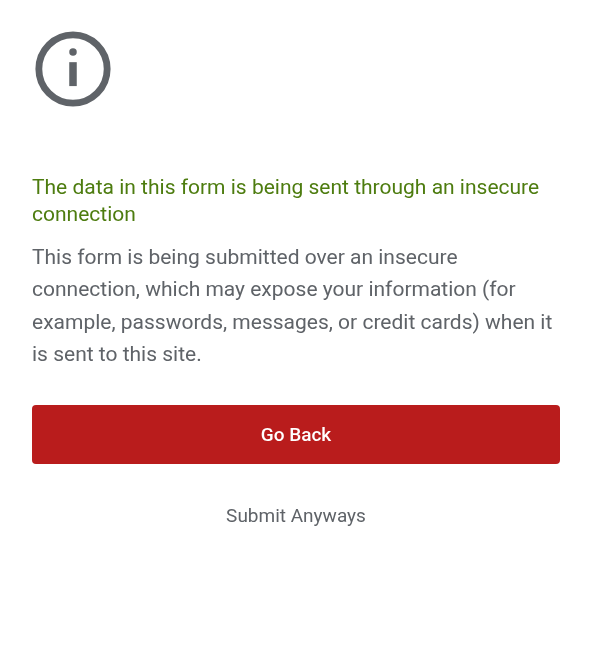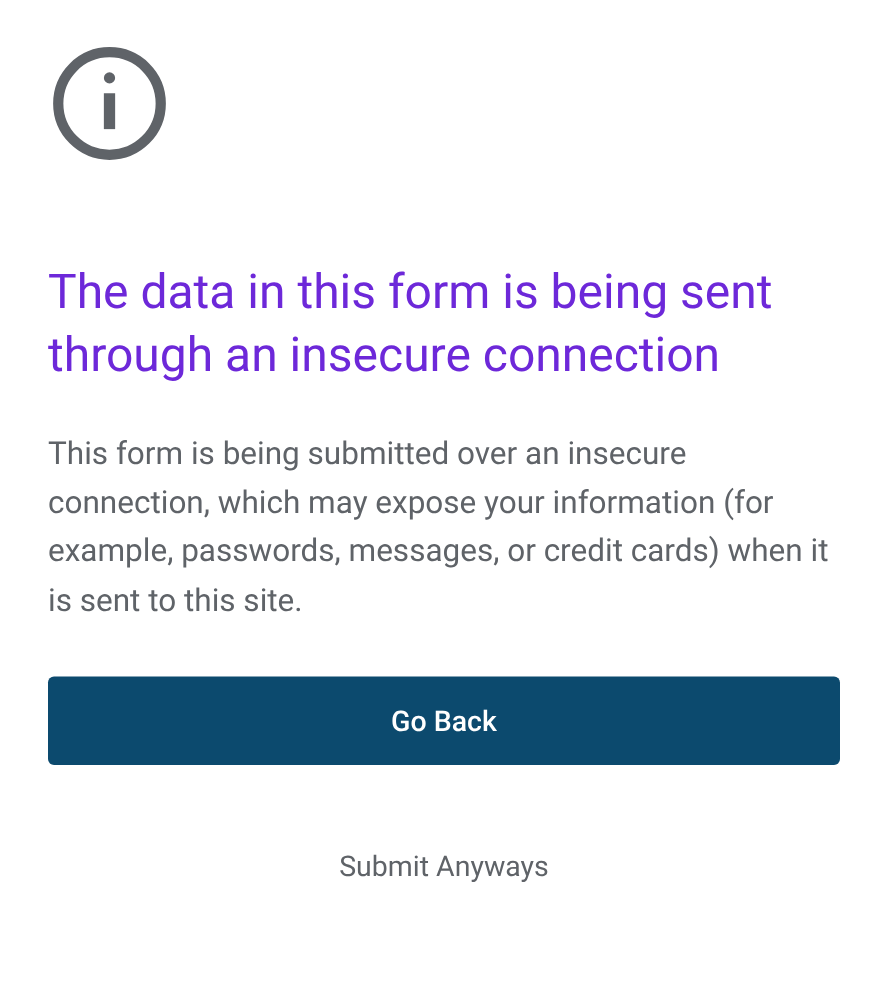--- a/index.html
+++ b/index.html
@@ -15,47 +15,47 @@
       padding: 28px 32px;
     }
     .icon-container {
       margin-bottom: 60px;
     }
     .icon-container svg {
       width: 82px;
       height: 82px;
     }
     .heading {
-      font-size: 32px;
+      font-size: 21px;
       line-height: 1.3;
-      color: #6d28d9;
+      color: #4d7c0f;
       font-weight: 400;
-      margin-bottom: 30px;
+      margin-bottom: 12px;
     }
     .description {
       font-size: 21px;
       line-height: 1.55;
       color: #5f6368;
       font-weight: 400;
       margin-bottom: 34px;
     }
     .primary-button {
       display: block;
       width: 100%;
-      background: #0c4a6e;
+      background: #b91c1c;
       color: #ffffff;
       border: none;
       border-radius: 4px;
       padding: 18px 0;
       font-size: 19px;
       font-weight: 500;
       cursor: pointer;
       text-align: center;
       font-family: inherit;
-      margin-bottom: 44px;
+      margin-bottom: 28px;
     }
     .secondary-button {
       display: block;
       width: 100%;
       background: transparent;
       color: #5f6368;
       border: none;
       padding: 12px 0;
       font-size: 19px;
       font-weight: 400;

